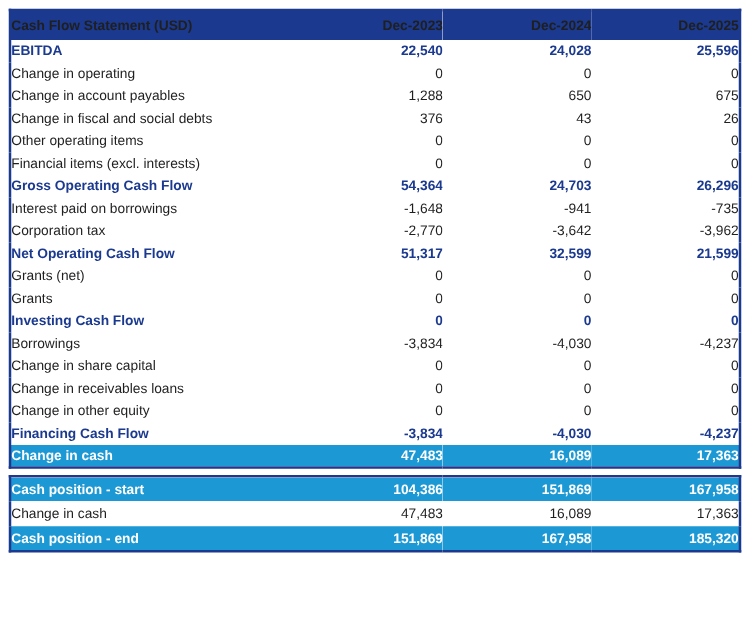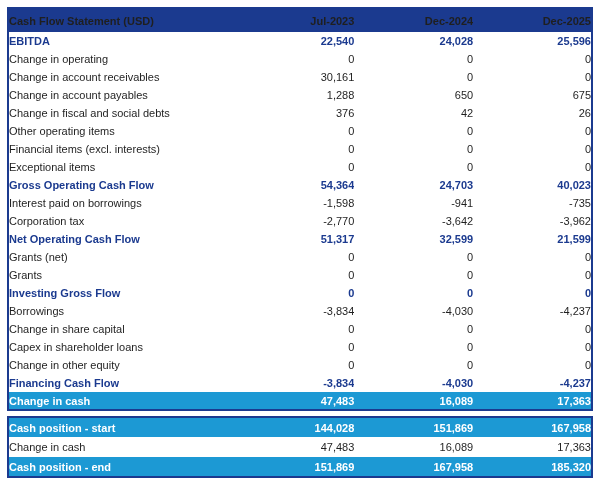--- a/index.html
+++ b/index.html
@@ -47,83 +47,71 @@
   <table class="cf-table main">
     <colgroup>
       <col class="c-label">
         <col class="c-num">
         <col class="c-num">
         <col class="c-num">
     </colgroup>
     <thead>
       <tr>
         <th class="cell-label">Cash Flow Statement (USD)</th>
-        <th class="cell-num">Jul-2023</th>
+        <th class="cell-num">Dec-2023</th>
         <th class="cell-num">Dec-2024</th>
         <th class="cell-num">Dec-2025</th>
       </tr>
     </thead>
     <tbody id="main-body">
         <tr class="row-section">
           <td class="cell-label">EBITDA</td>
           <td class="cell-num">22,540</td>
           <td class="cell-num">24,028</td>
           <td class="cell-num">25,596</td>
         </tr>
         <tr class="row-normal">
           <td class="cell-label">Change in operating</td>
           <td class="cell-num">0</td>
           <td class="cell-num">0</td>
           <td class="cell-num">0</td>
         </tr>
         <tr class="row-normal">
-          <td class="cell-label">Change in account receivables</td>
-          <td class="cell-num">30,161</td>
-          <td class="cell-num">0</td>
-          <td class="cell-num">0</td>
-        </tr>
-        <tr class="row-normal">
           <td class="cell-label">Change in account payables</td>
           <td class="cell-num">1,288</td>
           <td class="cell-num">650</td>
           <td class="cell-num">675</td>
         </tr>
         <tr class="row-normal">
           <td class="cell-label">Change in fiscal and social debts</td>
           <td class="cell-num">376</td>
-          <td class="cell-num">42</td>
+          <td class="cell-num">43</td>
           <td class="cell-num">26</td>
         </tr>
         <tr class="row-normal">
           <td class="cell-label">Other operating items</td>
           <td class="cell-num">0</td>
           <td class="cell-num">0</td>
           <td class="cell-num">0</td>
         </tr>
         <tr class="row-normal">
           <td class="cell-label">Financial items (excl. interests)</td>
-          <td class="cell-num">0</td>
-          <td class="cell-num">0</td>
-          <td class="cell-num">0</td>
-        </tr>
-        <tr class="row-normal">
-          <td class="cell-label">Exceptional items</td>
           <td class="cell-num">0</td>
           <td class="cell-num">0</td>
           <td class="cell-num">0</td>
         </tr>
         <tr class="row-section">
           <td class="cell-label">Gross Operating Cash Flow</td>
           <td class="cell-num">54,364</td>
           <td class="cell-num">24,703</td>
-          <td class="cell-num">40,023</td>
+          <td class="cell-num">26,296</td>
         </tr>
         <tr class="row-normal">
           <td class="cell-label">Interest paid on borrowings</td>
-          <td class="cell-num">-1,598</td>
+          <td class="cell-num">-1,648</td>
           <td class="cell-num">-941</td>
           <td class="cell-num">-735</td>
         </tr>
         <tr class="row-normal">
           <td class="cell-label">Corporation tax</td>
           <td class="cell-num">-2,770</td>
           <td class="cell-num">-3,642</td>
           <td class="cell-num">-3,962</td>
         </tr>
         <tr class="row-section">
@@ -138,39 +126,39 @@
           <td class="cell-num">0</td>
           <td class="cell-num">0</td>
         </tr>
         <tr class="row-normal">
           <td class="cell-label">Grants</td>
           <td class="cell-num">0</td>
           <td class="cell-num">0</td>
           <td class="cell-num">0</td>
         </tr>
         <tr class="row-section">
-          <td class="cell-label">Investing Gross Flow</td>
+          <td class="cell-label">Investing Cash Flow</td>
           <td class="cell-num">0</td>
           <td class="cell-num">0</td>
           <td class="cell-num">0</td>
         </tr>
         <tr class="row-normal">
           <td class="cell-label">Borrowings</td>
           <td class="cell-num">-3,834</td>
           <td class="cell-num">-4,030</td>
           <td class="cell-num">-4,237</td>
         </tr>
         <tr class="row-normal">
           <td class="cell-label">Change in share capital</td>
           <td class="cell-num">0</td>
           <td class="cell-num">0</td>
           <td class="cell-num">0</td>
         </tr>
         <tr class="row-normal">
-          <td class="cell-label">Capex in shareholder loans</td>
+          <td class="cell-label">Change in receivables loans</td>
           <td class="cell-num">0</td>
           <td class="cell-num">0</td>
           <td class="cell-num">0</td>
         </tr>
         <tr class="row-normal">
           <td class="cell-label">Change in other equity</td>
           <td class="cell-num">0</td>
           <td class="cell-num">0</td>
           <td class="cell-num">0</td>
         </tr>
@@ -192,21 +180,21 @@
   <table class="cf-table summary">
     <colgroup>
       <col class="c-label">
         <col class="c-num">
         <col class="c-num">
         <col class="c-num">
     </colgroup>
     <tbody id="summary-body">
         <tr class="row-highlight">
           <td class="cell-label">Cash position - start</td>
-          <td class="cell-num">144,028</td>
+          <td class="cell-num">104,386</td>
           <td class="cell-num">151,869</td>
           <td class="cell-num">167,958</td>
         </tr>
         <tr class="row-normal">
           <td class="cell-label">Change in cash</td>
           <td class="cell-num">47,483</td>
           <td class="cell-num">16,089</td>
           <td class="cell-num">17,363</td>
         </tr>
         <tr class="row-highlight">

